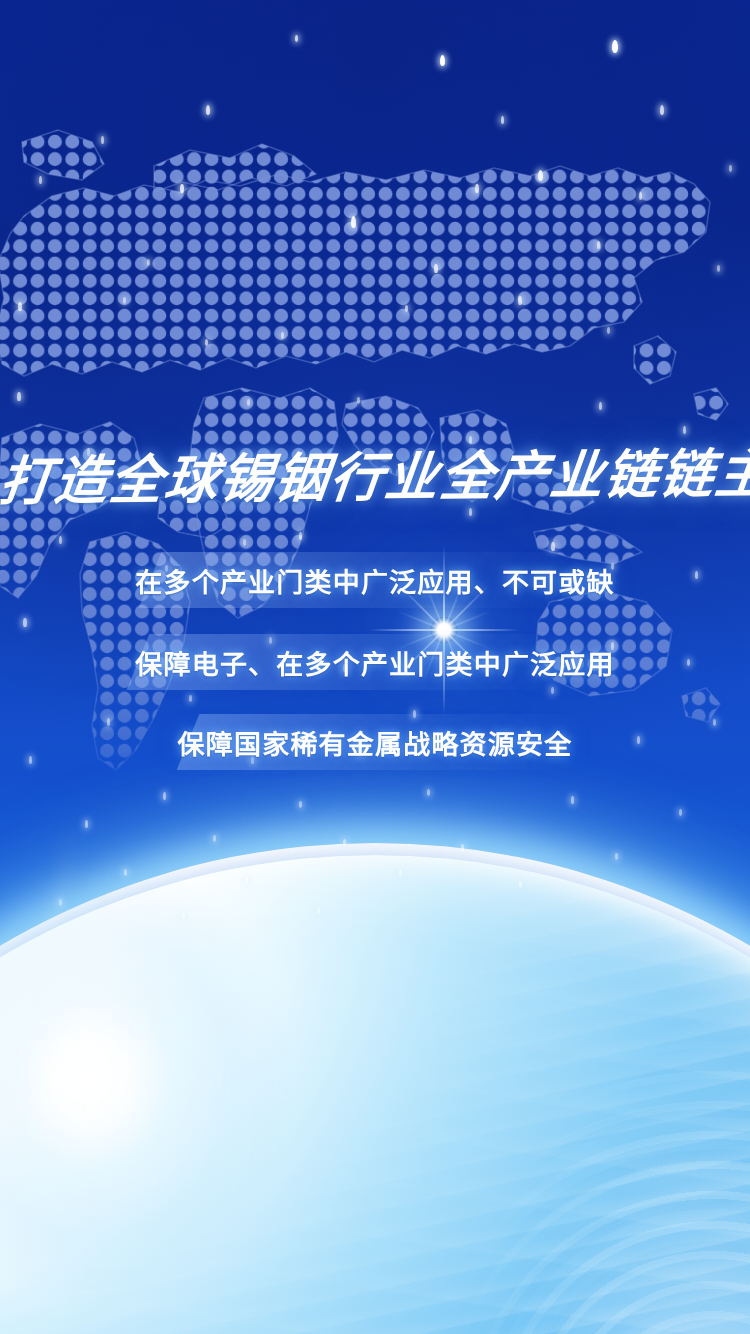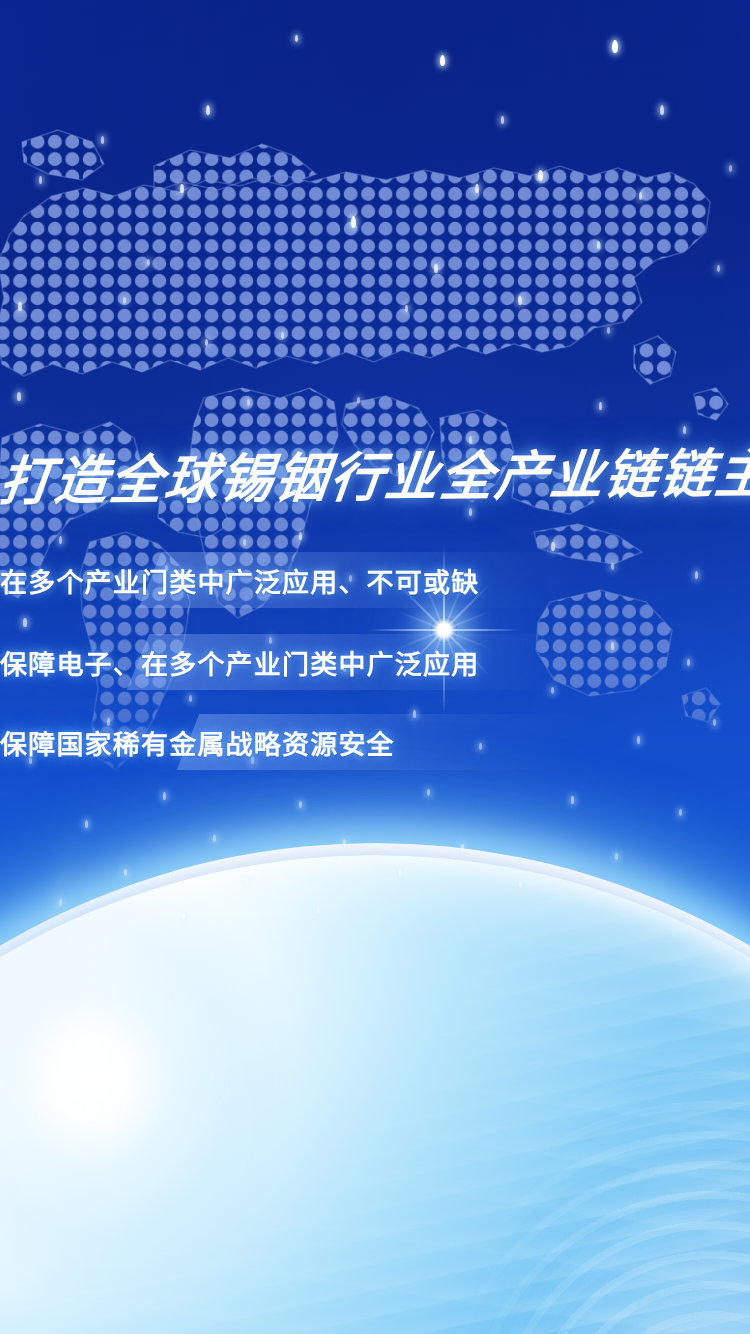--- a/index.html
+++ b/index.html
@@ -236,20 +236,21 @@
     top: 0;
     height: 56px;
     background: linear-gradient(to right, rgba(175,205,255,0.34) 0%, rgba(165,200,255,0.20) 34%, rgba(160,198,255,0.07) 66%, rgba(160,198,255,0.0) 100%);
     transform: skewX(-22deg);
     pointer-events: none;
   }
   .sub-row .txt {
     position: relative;
     z-index: 2;
     width: 100%;
+    text-align: center;
     color: #ffffff;
     font-size: 27px;
     font-weight: 700;
     letter-spacing: 1.2px;
     white-space: nowrap;
     text-shadow:
       0 0 8px rgba(120,185,255,0.80),
       0 0 20px rgba(70,150,245,0.55),
       0 1px 2px rgba(8,36,120,0.55);
   }

